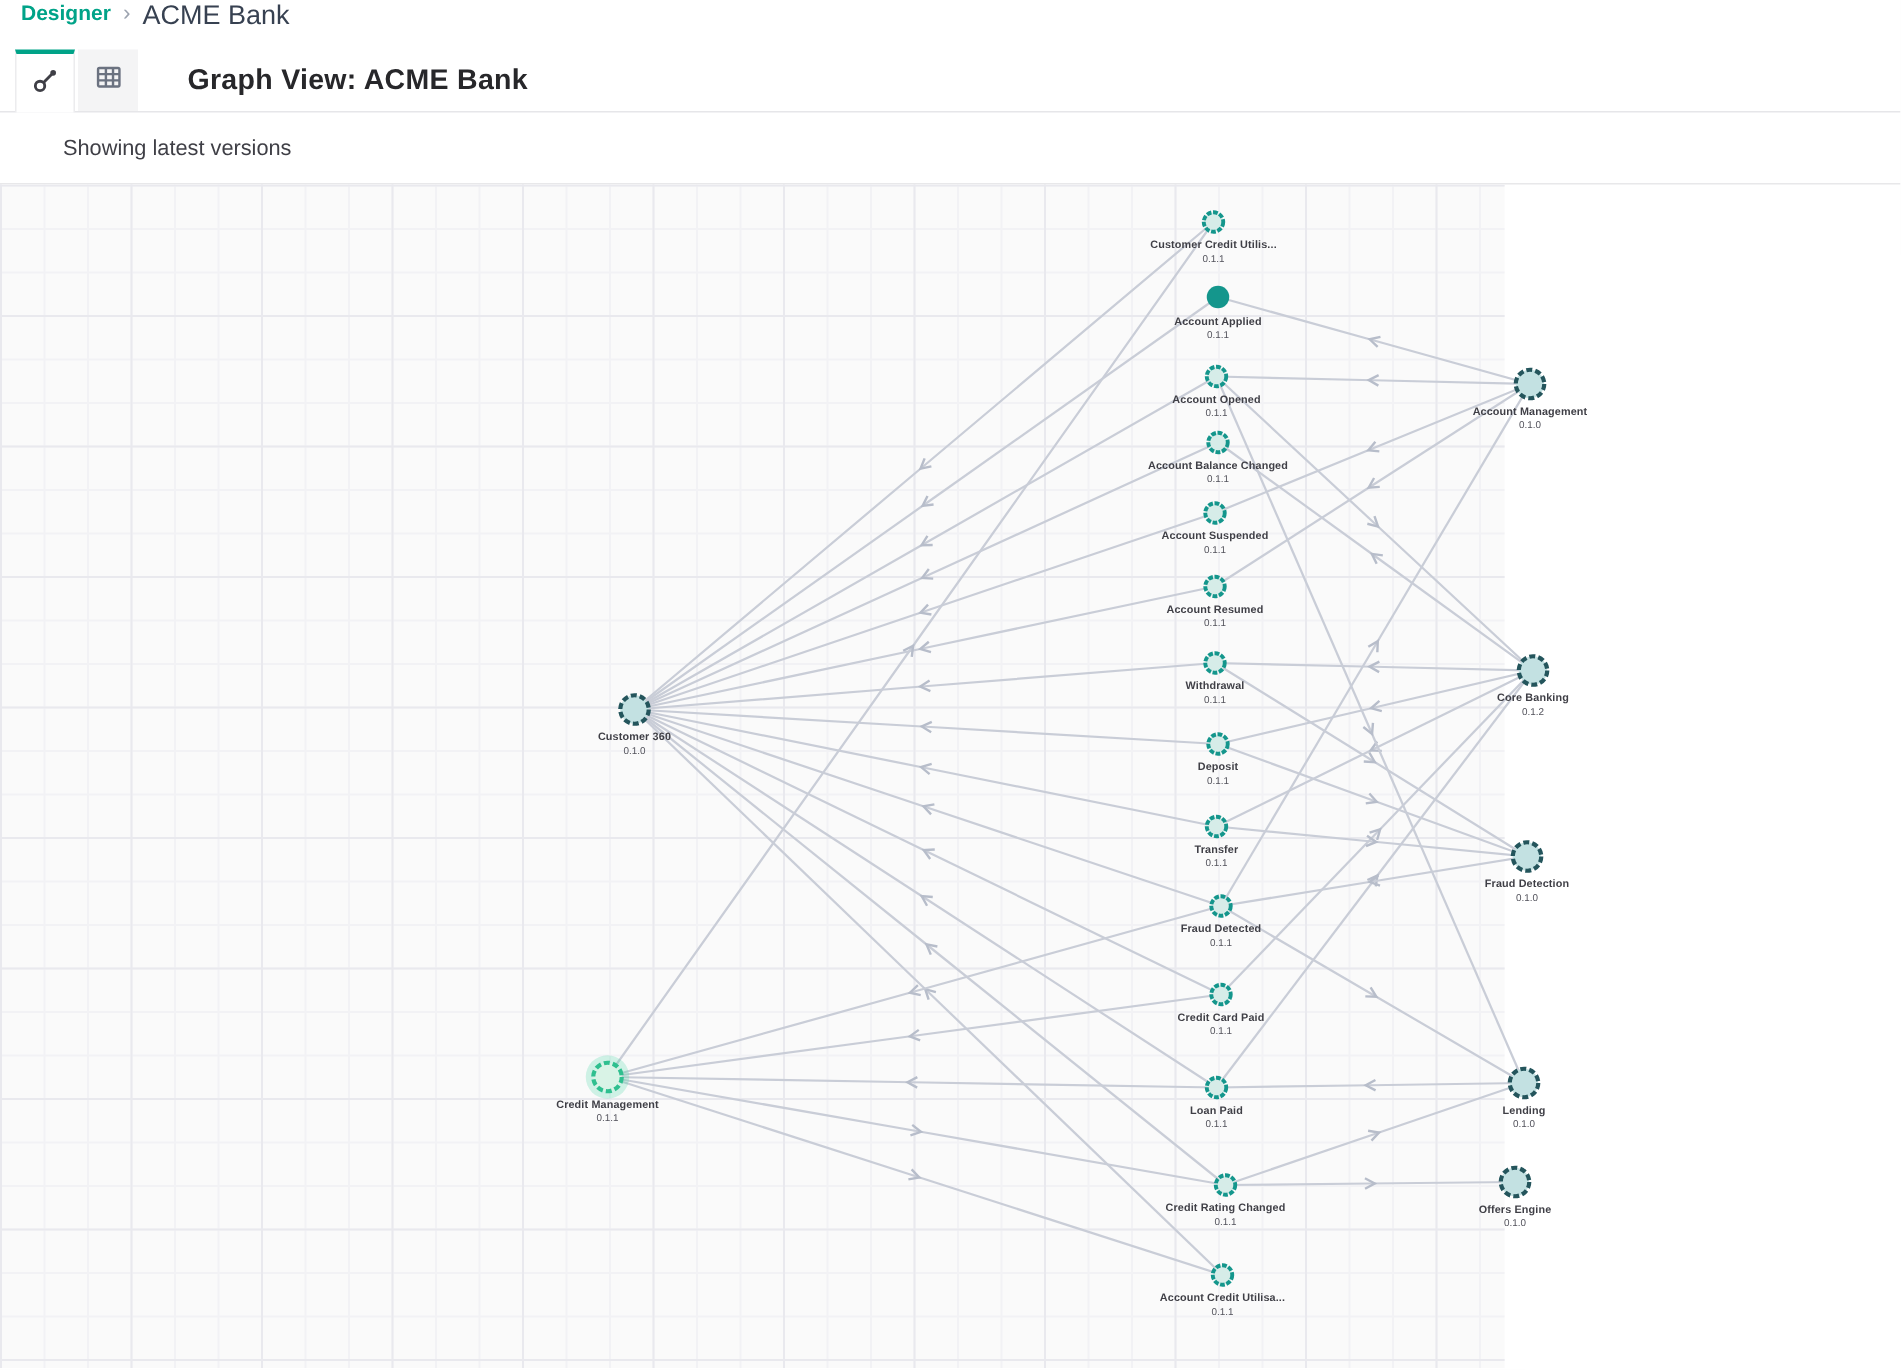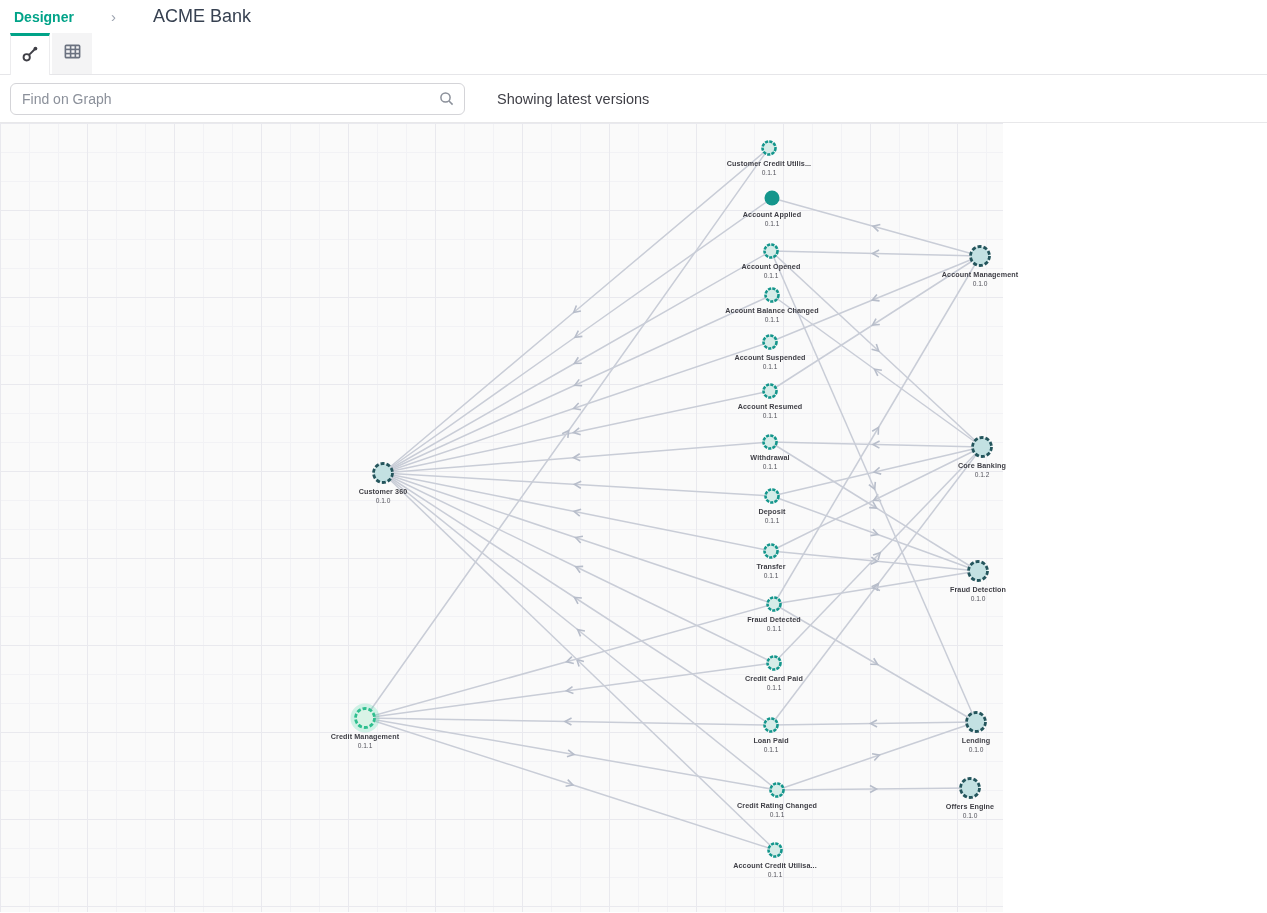--- a/index.html
+++ b/index.html
@@ -1,20 +1,20 @@
 <!DOCTYPE html>
 <html><head>
 <meta charset="utf-8">
 <style>
   * { box-sizing: border-box; margin: 0; padding: 0; }
   html, body { width: 1267px; height: 913px; overflow: hidden; background: #fff;
     font-family: "Liberation Sans", sans-serif; }
 
   
-  .breadcrumb-row { height: 33px; display: flex; align-items: center; padding-left: 14px; background: #fff; gap: 29px; }
+  .breadcrumb-row { height: 33px; display: flex; align-items: flex-start; padding-left: 14px; background: #fff; }
   .crumb-root { color: #00a388; font-weight: 700; font-size: 14px; cursor: pointer; }
   .crumb-sep { color: #9ca3af; font-size: 15px; margin: 0 8px; }
   .crumb-page { color: #374151; font-size: 18px; }
 
   
   .tab-row { height: 42px; display: flex; align-items: stretch; border-bottom: 1px solid #e6e6e9; background: #fff; padding-left: 10px; position: relative; }
   .tab { width: 40px; display: flex; align-items: center; justify-content: center; cursor: pointer; }
   .tab.active { background: #fff; border-top: 3px solid #00a388; border-left: 1px solid #ececee; border-right: 1px solid #ececee; margin-bottom: -1px; z-index: 2; }
   .tab.inactive { background: #f4f4f5; margin-left: 2px; }
   .page-title { margin-left: 33px; align-self: center; font-size: 19px; font-weight: 700; color: #27272a; letter-spacing: 0.2px; }
@@ -29,20 +29,21 @@
 
   
   .canvas { position: relative; width: 1003px; height: 789px;
     background-color: #fafafa;
     background-image:
       linear-gradient(to right, #e9e9ee 1px, transparent 1px),
       linear-gradient(to bottom, #e9e9ee 1px, transparent 1px),
       linear-gradient(to right, #f2f2f5 1px, transparent 1px),
       linear-gradient(to bottom, #f2f2f5 1px, transparent 1px);
     background-size: 87px 87px, 87px 87px, 29px 29px, 29px 29px;
+    padding-left: 40px;
   }
   .node-label { font: 700 7.2px "Liberation Sans", sans-serif; fill: #3f3f46; letter-spacing: 0.1px; }
   .node-version { font: 400 6.6px "Liberation Sans", sans-serif; fill: #52525b; }
 </style>
 </head>
 <body>
 
 <div class="breadcrumb-row">
   <span class="crumb-root">Designer</span>
   <span class="crumb-sep">›</span>
@@ -63,32 +64,24 @@
     <span>
       <svg width="19" height="19" viewBox="0 0 20 20">
         <rect x="2.5" y="3.5" width="15" height="13" rx="1" fill="none" stroke="#6b7280" stroke-width="1.7"></rect>
         <line x1="2.5" y1="7.8" x2="17.5" y2="7.8" stroke="#6b7280" stroke-width="1.7"></line>
         <line x1="2.5" y1="12.2" x2="17.5" y2="12.2" stroke="#6b7280" stroke-width="1.7"></line>
         <line x1="8" y1="3.5" x2="8" y2="16.5" stroke="#6b7280" stroke-width="1.7"></line>
         <line x1="13" y1="3.5" x2="13" y2="16.5" stroke="#6b7280" stroke-width="1.7"></line>
       </svg>
     </span>
   </div>
+  <div class="page-title">Graph View: ACME Bank</div>
 </div>
 
 <div class="toolbar-row">
-  <div class="search-wrap">
-    <input class="search-input" type="text" placeholder="Find on Graph" style="">
-    <span class="search-icon">
-      <svg width="18" height="18" viewBox="0 0 18 18">
-        <circle cx="7.5" cy="7.5" r="4.6" fill="none" stroke="#8b909a" stroke-width="1.5"></circle>
-        <line x1="11" y1="11" x2="14.6" y2="14.6" stroke="#8b909a" stroke-width="1.5"></line>
-      </svg>
-    </span>
-  </div>
   <div class="status-text">Showing latest versions</div>
 </div>
 
 <div class="canvas">
   <svg id="graph-svg" width="1267" height="789">
       <defs>
         <marker id="ah" orient="auto" markerUnits="userSpaceOnUse" markerWidth="12" markerHeight="12" refX="6" refY="6">
           <path d="M2.5,2.5 L9,6 L2.5,9.5" fill="none" stroke="#b7bdca" stroke-width="1.6"></path>
         </marker>
       </defs>

